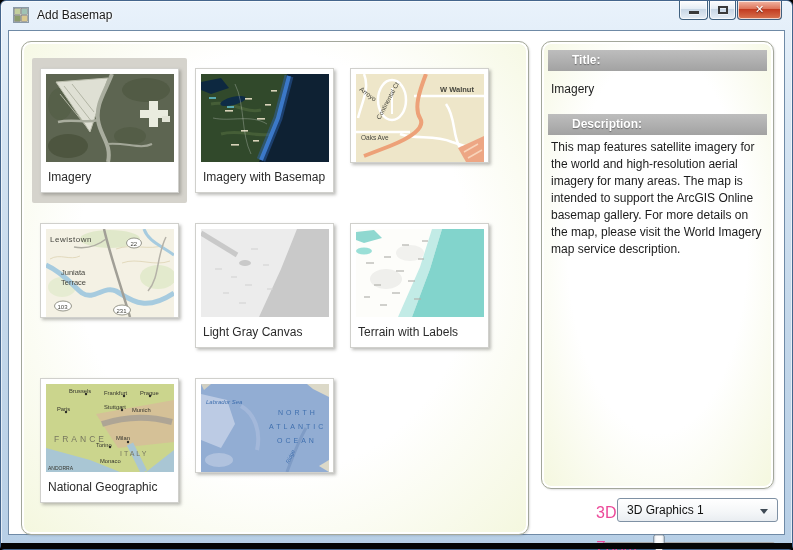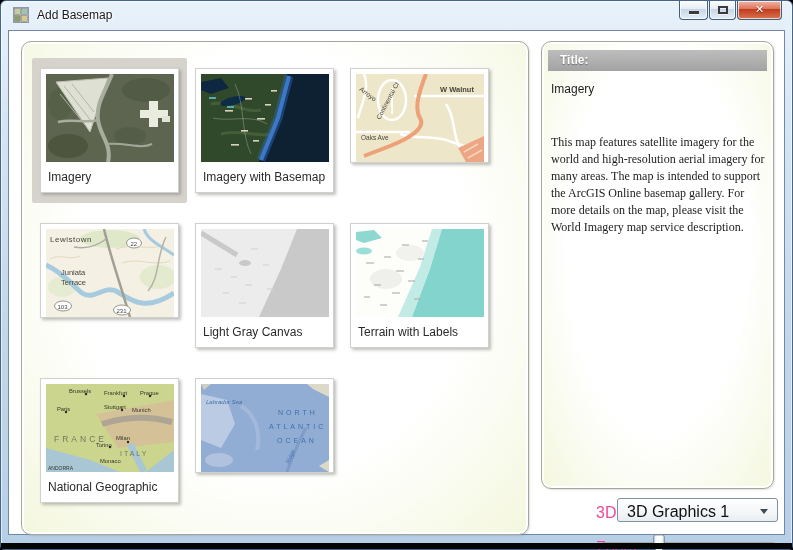--- a/index.html
+++ b/index.html
@@ -47,32 +47,32 @@
   .row { display:flex; margin-bottom:10px; }
   .cell { padding:10px 8px; border-radius:2px; }
   .cell.selected { background:#d5d3cc; }
   .card { width:139px; background:#fff; border:1px solid #d0d0cc; cursor:pointer;
     box-shadow:2px 2px 3px rgba(110,110,105,.45); }
   .thumb { width:128px; height:88px; margin:5px auto 0; display:block; }
   .thumb svg { display:block; width:128px; height:88px; }
   .card-label { font-size:12px; color:#2b2b2b; padding:8px 4px 8px 7px; white-space:nowrap; }
 
   
-  .section-header { margin:8px 6px 0 6px; height:21px; line-height:21px; padding-left:12px;
+  .section-header { margin:8px 6px 0 6px; height:21px; line-height:21px; padding-left:24px;
     background:linear-gradient(180deg,#bdbdbd 0%,#b0b0b0 50%,#a2a2a2 100%);
     color:#fff; font-size:12px; font-weight:bold; text-shadow:0 1px 1px rgba(90,90,90,.8); }
   .section-value { font-size:12px; color:#1e1e1e; padding:11px 8px 10px 9px; }
-  .section-desc { font-size:12px; line-height:17px; color:#1c1c1c; padding:28px 8px 0 9px;font-family:Liberation Serif, serif; }
+  .section-desc { font-size:12px; line-height:17px; color:#1c1c1c; padding:4px 8px 0 9px; }
 
   
   .ctl-label { position:absolute; font-size:16px; color:#ec4899;margin-left:48px; }
   .combobox { position:absolute; left:608px; top:467px; width:161px; height:24px;
     border:1px solid #7f91a4; border-radius:3px; cursor:default;
     background:linear-gradient(180deg,#ffffff 0%,#f4f6f8 60%,#e9edf1 100%); }
-  .combo-value { position:absolute; left:9px; top:4px; font-size:16px; color:#111; }
+  .combo-value { position:absolute; left:9px; top:4px; font-size:12px; color:#111; }
   .combo-arrow { position:absolute; right:9px; top:10px; width:0; height:0;
     border-left:4px solid transparent; border-right:4px solid transparent;
     border-top:5px solid #3f4a55; }
   .slider { position:absolute; left:590px; top:500px; width:180px; height:32px; cursor:default; }
   .slider-track { position:absolute; left:4px; right:4px; top:11px; height:4px;
     border:1px solid #a9a9a9; border-radius:2px;
     background:linear-gradient(180deg,#dcdcdc,#f8f8f8); }
   .slider-thumb { position:absolute; top:3px; width:12px; height:23px; }
 
   svg text { font-family:"Liberation Sans","DejaVu Sans",sans-serif; }
@@ -344,20 +344,21 @@
             </div>
           </div>
         </div>
 
       </div>
     </div>
 
     <div class="panel details-panel">
       <div class="section-header">Title:</div>
       <div class="section-value">Imagery</div>
+      <div class="section-header">Description:</div>
       <div class="section-desc">This map features satellite imagery for the world and high-resolution aerial imagery for many areas.  The map is intended to support the ArcGIS Online basemap gallery. For more details on the map, please visit the World Imagery map service description.</div>
     </div>
 
     <span class="ctl-label" style="left:539px; top:473px;">3D Window:</span>
     <div class="combobox">
       <span class="combo-value">3D Graphics 1</span>
       <span class="combo-arrow"></span>
     </div>
 
     <span class="ctl-label" style="left:539px; top:508px;">Zoom:</span>

